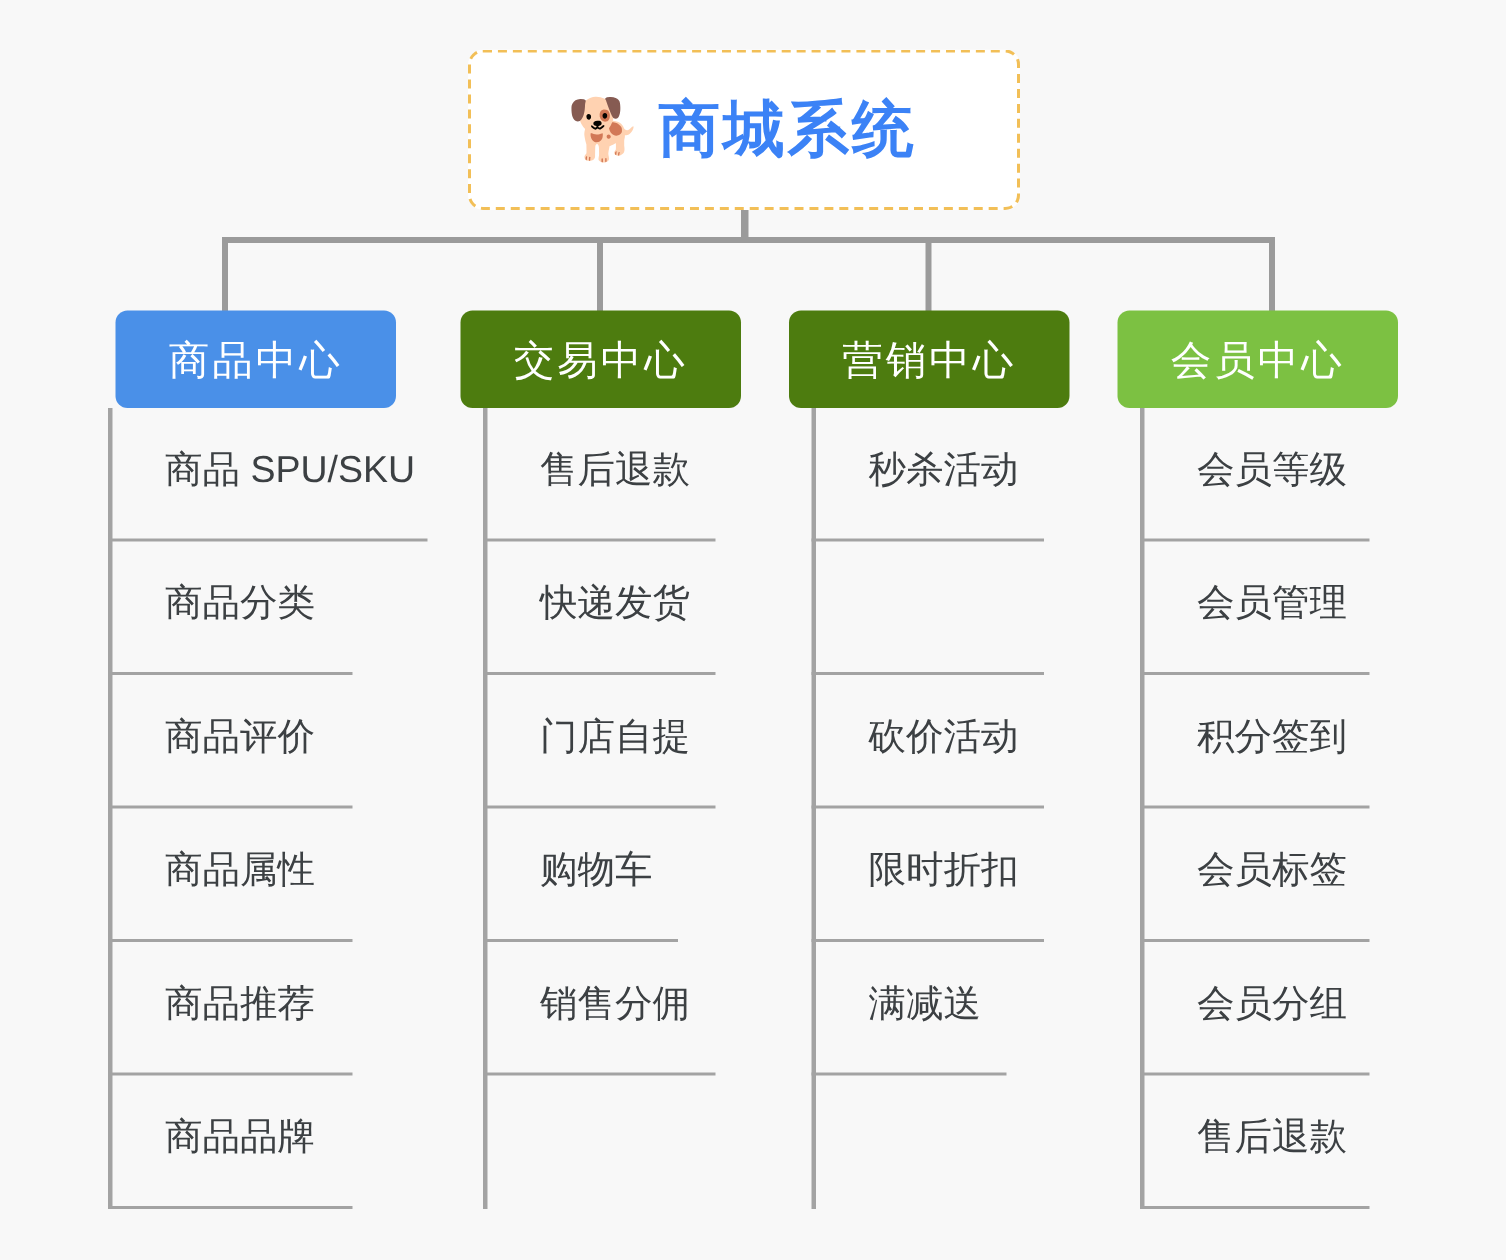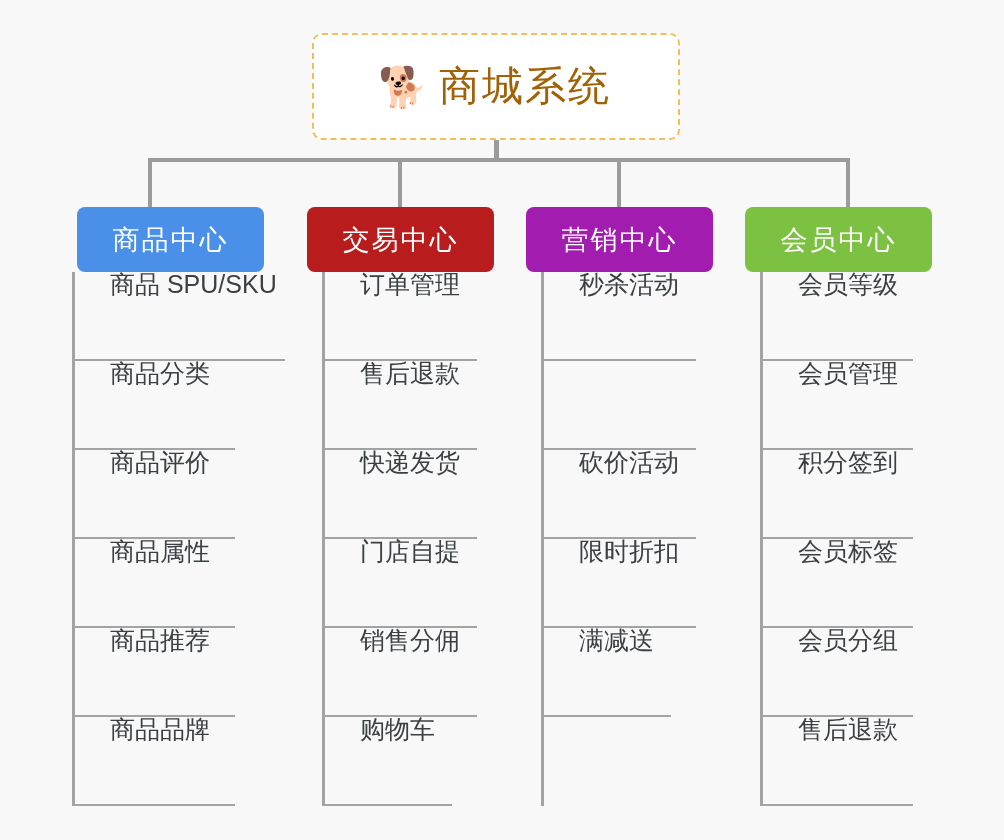--- a/index.html
+++ b/index.html
@@ -40,24 +40,24 @@
     font-size: 40px;
     line-height: 1;
     width: 44px;
     height: 44px;
     display: flex;
     align-items: center;
     justify-content: center;
   }
   #root-title {
     font-size: 41px;
-    color: #a16207;
+    color: #3b82f6;
     letter-spacing: 2px;
     white-space: nowrap;
-    font-weight: 400;
+    font-weight: 700;
   }
 
   
   .conn {
     position: absolute;
     background: #9b9b9b;
   }
   .conn-v { width: 4px; }
   .conn-h { height: 4px; }
 
@@ -100,21 +100,21 @@
     top: 65px;
     margin: 0;
     padding: 0;
     list-style: none;
   }
   .leaf {
     position: relative;
     height: 89px;
     box-sizing: border-box;
     display: flex;
-    align-items: flex-start;
+    align-items: center;
     justify-content: flex-start;
   }
   .leaf-underline {
     position: absolute;
     left: 0;
     bottom: 0;
     height: 2px;
     background: #a3a3a3;
   }
   .leaf-label {
@@ -171,54 +171,50 @@
         <span class="leaf-label">商品推荐</span>
       </li>
       <li class="leaf">
         <span class="leaf-underline" style="width:163px;"></span>
         <span class="leaf-label">商品品牌</span>
       </li>
     </ul>
   </div>
 
   <div class="column" style="left:307px; width:240px;">
-    <div class="cat-box" style="background:#b91c1c;">
+    <div class="cat-box" style="background:#4d7c0f;">
       <span class="cat-label">交易中心</span>
     </div>
     <div class="spine" style="height:534px;"></div>
     <ul class="leaf-list">
       <li class="leaf">
         <span class="leaf-underline" style="width:155px;"></span>
-        <span class="leaf-label">订单管理</span>
-      </li>
-      <li class="leaf">
-        <span class="leaf-underline" style="width:155px;"></span>
         <span class="leaf-label">售后退款</span>
       </li>
       <li class="leaf">
         <span class="leaf-underline" style="width:155px;"></span>
         <span class="leaf-label">快递发货</span>
       </li>
       <li class="leaf">
         <span class="leaf-underline" style="width:155px;"></span>
         <span class="leaf-label">门店自提</span>
-      </li>
-      <li class="leaf">
-        <span class="leaf-underline" style="width:155px;"></span>
-        <span class="leaf-label">销售分佣</span>
       </li>
       <li class="leaf">
         <span class="leaf-underline" style="width:130px;"></span>
         <span class="leaf-label">购物车</span>
       </li>
+      <li class="leaf">
+        <span class="leaf-underline" style="width:155px;"></span>
+        <span class="leaf-label">销售分佣</span>
+      </li>
     </ul>
   </div>
 
   <div class="column" style="left:526px; width:240px;">
-    <div class="cat-box" style="background:#a21caf;align-items:center;">
+    <div class="cat-box" style="background:#4d7c0f;align-items:center;">
       <span class="cat-label">营销中心</span>
     </div>
     <div class="spine" style="height:534px;"></div>
     <ul class="leaf-list">
       <li class="leaf">
         <span class="leaf-underline" style="width:155px;"></span>
         <span class="leaf-label">秒杀活动</span>
       </li>
       <li class="leaf">
         <span class="leaf-underline" style="width:155px;"></span>

